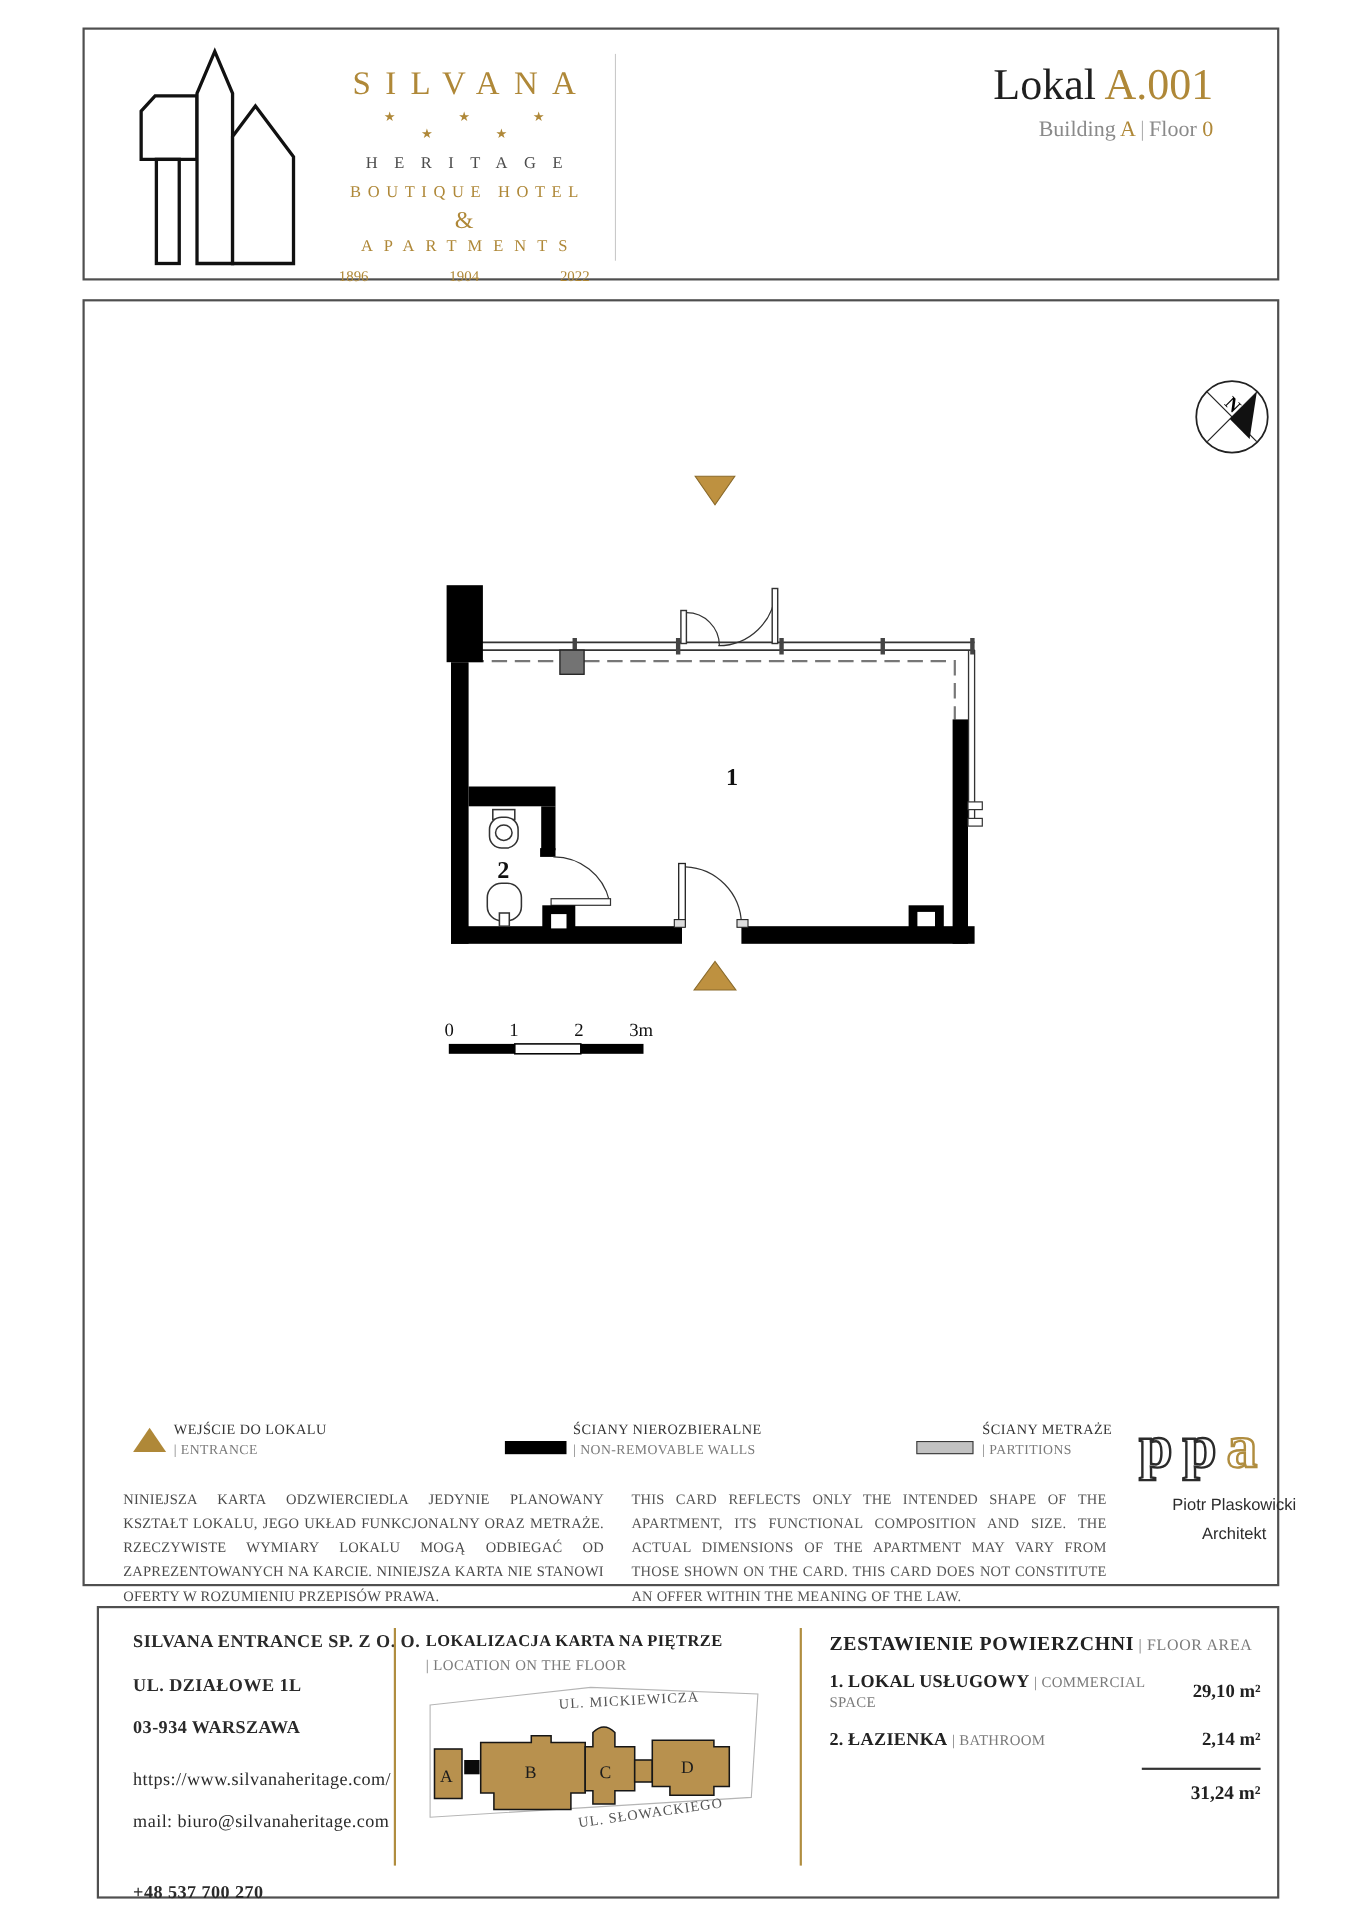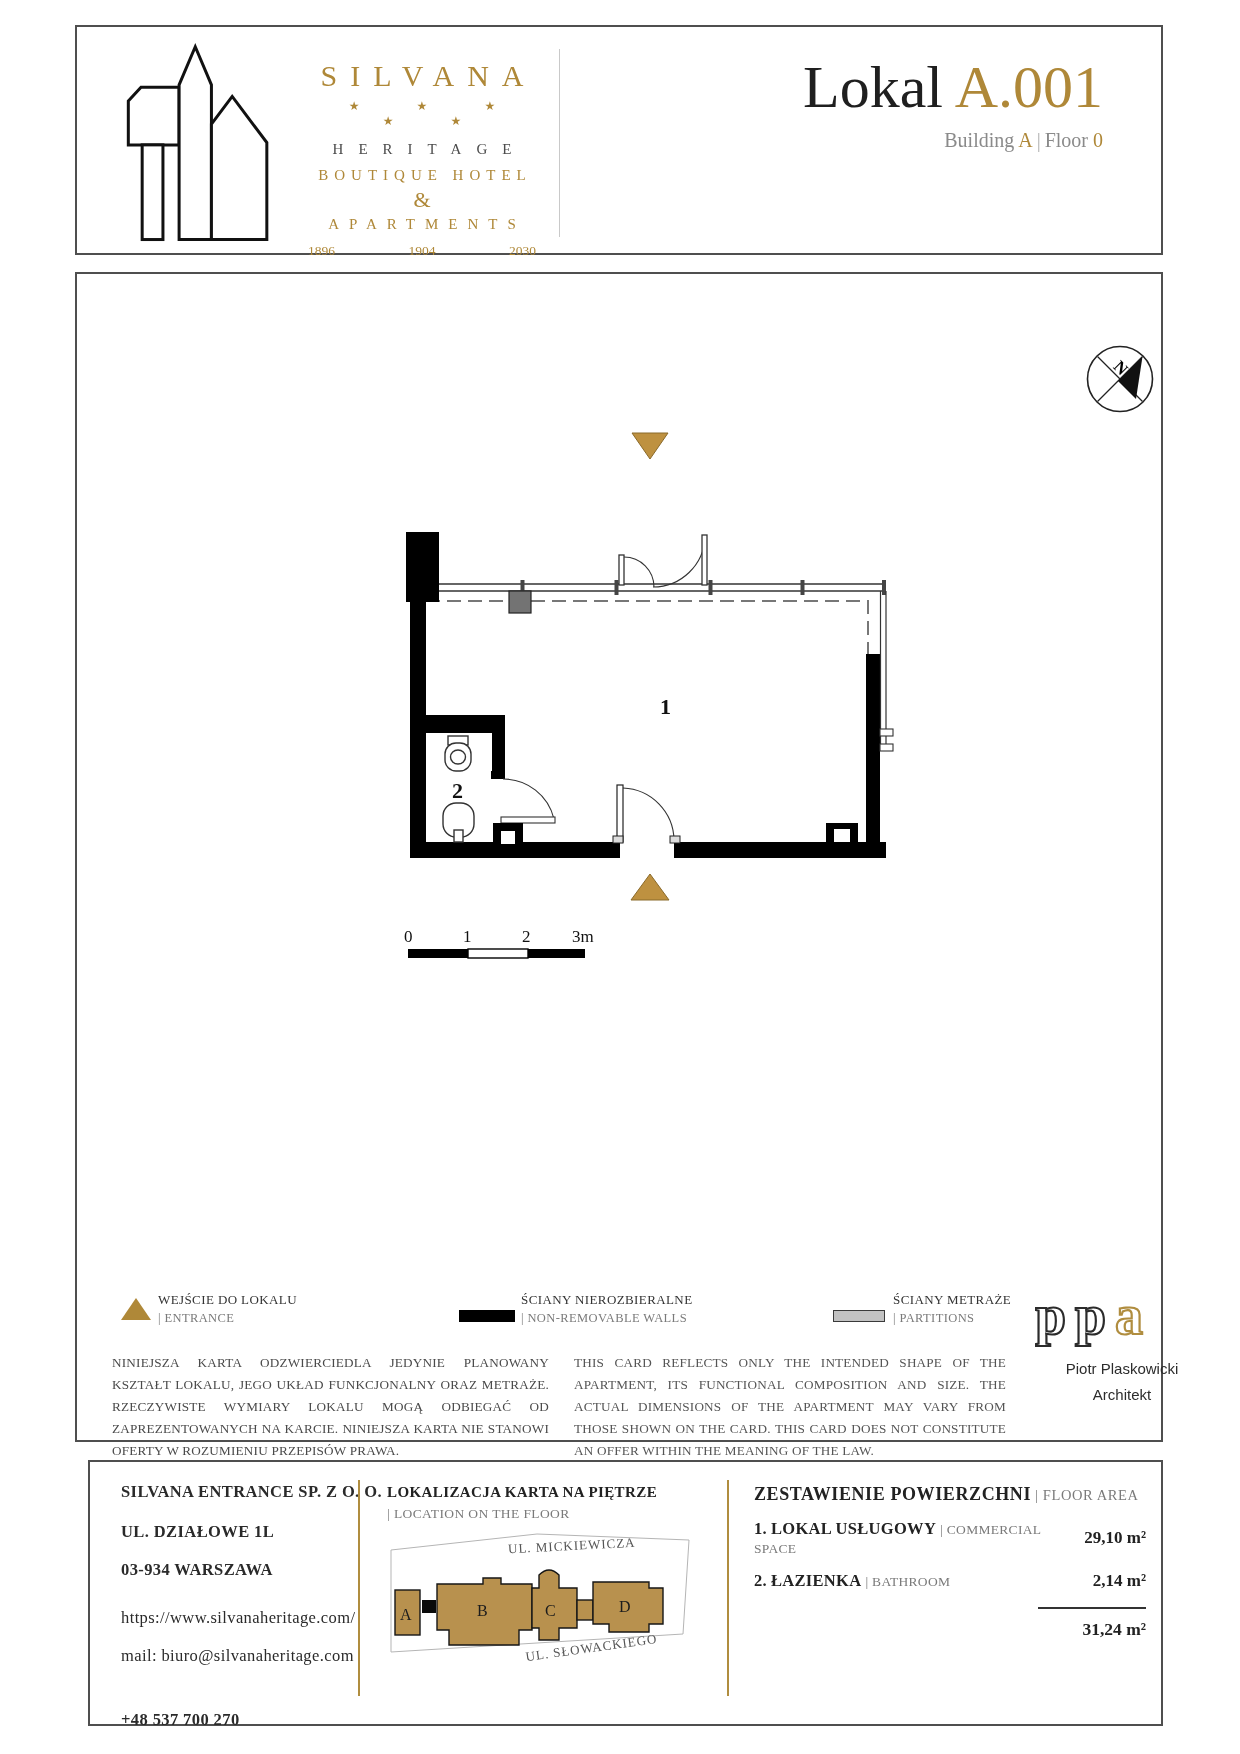--- a/index.html
+++ b/index.html
@@ -18,21 +18,21 @@
   .brand{left:225px;top:32px;width:240px;text-align:center;color:var(--gold);}
   .brand-name{font-size:30px;letter-spacing:13px;padding-left:13px;font-weight:400;}
   .brand-stars{font-size:12px;letter-spacing:27px;padding-left:27px;margin-top:6px;}
   .brand-heritage{font-size:15px;letter-spacing:15px;padding-left:15px;color:var(--mid);margin-top:12px;}
   .brand-hotel{font-size:15px;letter-spacing:6px;padding-left:6px;margin-top:9px;}
   .brand-amp{font-size:22px;margin-top:3px;}
   .brand-apartments{font-size:15px;letter-spacing:10px;padding-left:10px;margin-top:3px;}
   .brand-years{display:flex;justify-content:space-between;font-size:13.5px;margin-top:10px;padding:0 6px;}
   .header-divider{left:482px;top:22px;width:1px;height:188px;background:#c9c9c9;}
   .unit-title{right:58px;top:26px;text-align:right;white-space:nowrap;}
-  .unit-main{font-size:60px;color:var(--dark);}
+  .unit-main{font-size:40px;color:var(--dark);}
   .unit-main .g{color:var(--gold);}
   .unit-sub{font-size:33px;color:#6e6e6e;margin-top:14px;}
   .unit-sub .g{color:var(--gold);}
   .unit-sub .sep{color:#9a9a9a;padding:0 6px;}
   .unit-sub-en{font-size:20px;color:#8a8a8a;margin-top:7px;}
   .unit-sub-en .g{color:var(--gold);}
   .unit-sub-en .sep{color:#b0b0b0;padding:0 4px;}
 
   
   .main-box{left:75px;top:272px;width:1088px;height:1170px;}
@@ -102,21 +102,21 @@
     <div class="abs brand">
       <div class="brand-name">SILVANA</div>
       <div class="brand-stars">★ ★ ★ ★ ★</div>
       <div class="brand-heritage">HERITAGE</div>
       <div class="brand-hotel">BOUTIQUE HOTEL</div>
       <div class="brand-amp">&amp;</div>
       <div class="brand-apartments">APARTMENTS</div>
       <div class="brand-years">
         <span>1896</span>
         <span>1904</span>
-        <span>2030</span>
+        <span>2022</span>
       </div>
     </div>
 
     <div class="abs header-divider"></div>
 
     <div class="abs unit-title">
       <div class="unit-main"><span>Lokal</span> <span class="g">A.001</span></div>
       <div class="unit-sub-en"><span>Building</span> <span class="g">A</span><span class="sep">|</span><span>Floor</span> <span class="g">0</span></div>
     </div>
   </div>

